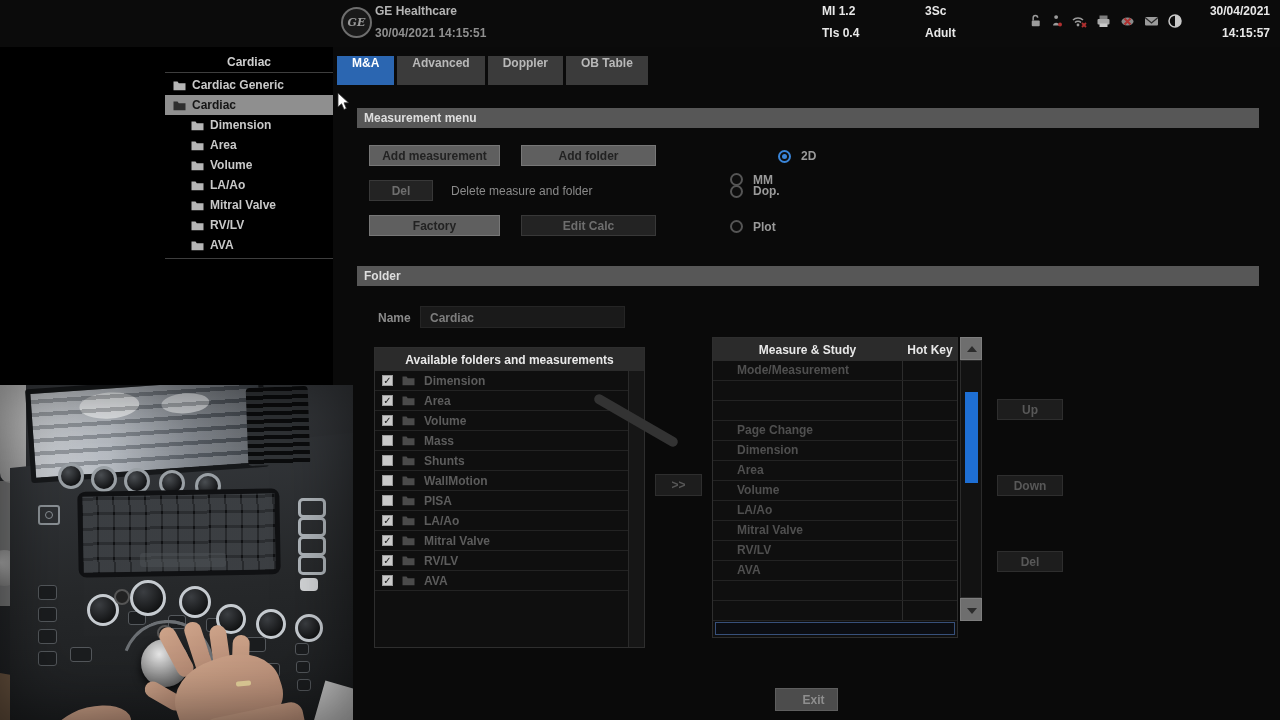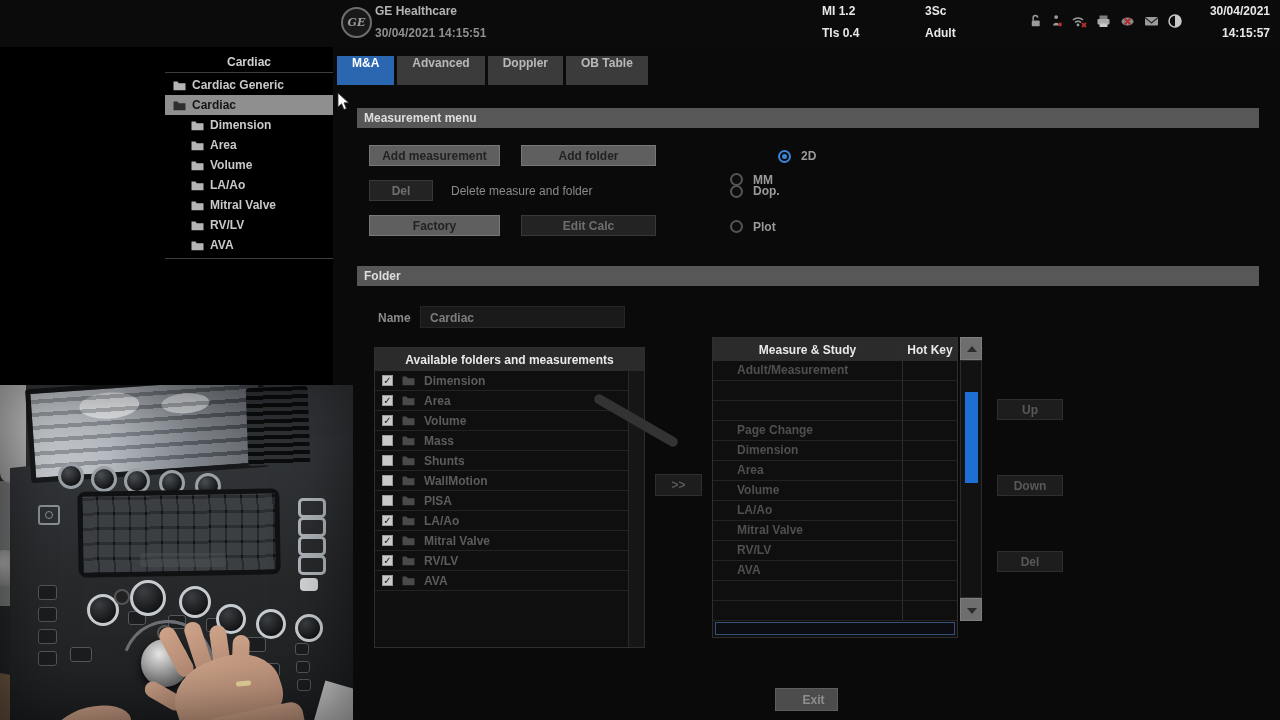--- a/index.html
+++ b/index.html
@@ -424,21 +424,21 @@
 
 <button class="btn darker" style="left:655px;top:474px;width:47px;height:22px;">&gt;&gt;</button>
 
 <div id="rightlist" class="abs list">
   <div class="list-hdr">
     <div class="name-h">Measure &amp; Study</div>
     <div class="hk-h">Hot Key</div>
   </div>
   <div id="right-rows">
       <div class="rrow">
-        <div class="name">Adult/Measurement</div>
+        <div class="name">Mode/Measurement</div>
         <div class="hk"></div>
       </div>
       <div class="rrow">
         <div class="name"></div>
         <div class="hk"></div>
       </div>
       <div class="rrow">
         <div class="name"></div>
         <div class="hk"></div>
       </div>

